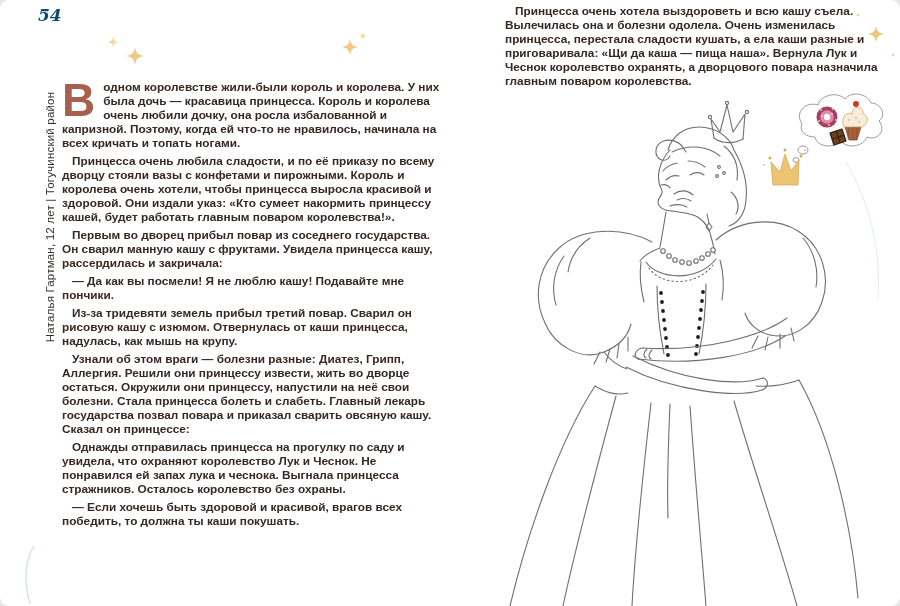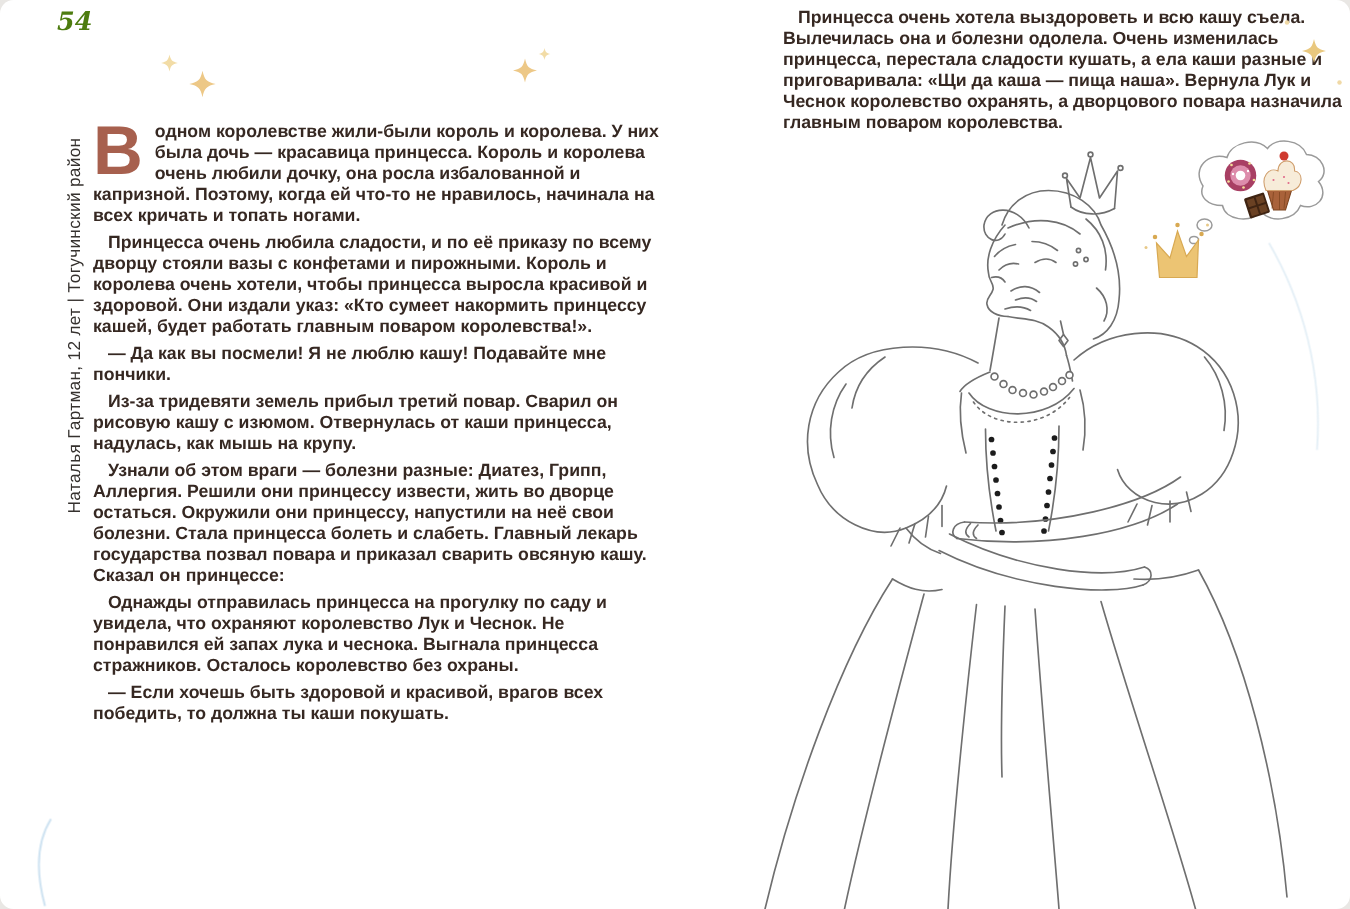--- a/index.html
+++ b/index.html
@@ -7,21 +7,21 @@
     width:900px;height:606px;position:relative;background:#e9e7e4;
     font-family:"Liberation Sans",sans-serif;overflow:hidden;
   }
   .spread{
     position:absolute;inset:0;background:#ffffff;border-radius:9px;overflow:hidden;
   }
   
   .page-number{
     position:absolute;left:38px;top:5px;
     font-family:"DejaVu Serif",serif;font-style:italic;font-weight:600;
-    font-size:17px;color:#4d7c0f;
+    font-size:17px;color:#0c4a6e;
   }
   .author-credit{
     position:absolute;left:50px;top:217px;
     transform:translate(-50%,-50%) rotate(-90deg);
     white-space:nowrap;font-size:11.5px;font-weight:500;color:#35312e;
     letter-spacing:.2px;
   }
   .story-title{
     position:absolute;left:85px;top:7px;width:340px;text-align:center;
     font-family:"DejaVu Serif",serif;font-style:italic;
@@ -33,21 +33,21 @@
     text-align:left;
   }
   .story-column p{margin:0 0 4px;text-indent:10px;}
   .story-column p.first{text-indent:0;}
   .drop-cap{
     float:left;font-family:"Liberation Sans",sans-serif;font-weight:bold;
     font-size:46px;line-height:36px;color:#a7604e;margin:2px 8px 0 0;
   }
   
   .right-column{
-    position:absolute;left:522px;top:4px;width:378px;
+    position:absolute;left:505px;top:4px;width:378px;
     font-size:11.8px;line-height:14px;font-weight:bold;color:#362822;
   }
   .right-column p{margin:0;text-indent:10px;}
   .illustration{position:absolute;left:500px;top:90px;width:400px;height:516px;}
   .decor{position:absolute;inset:0;pointer-events:none;}
 </style>
 </head>
 <body>
 
 <div class="spread">
@@ -55,20 +55,21 @@
   <div class="page-number">54</div>
 
   <div class="author-credit">Наталья Гартман, 12 лет | Тогучинский район</div>
 
   <div class="story-title">
   </div>
 
   <div class="story-column">
     <p class="first"><span class="drop-cap">В</span><span>одном королевстве жили-были король и королева. У них была дочь — красавица принцесса. Король и королева очень любили дочку, она росла избалованной и капризной. Поэтому, когда ей что-то не нравилось, начинала на всех кричать и топать ногами.</span></p>
     <p>Принцесса очень любила сладости, и по её приказу по всему дворцу стояли вазы с конфетами и пирожными. Король и королева очень хотели, чтобы принцесса выросла красивой и здоровой. Они издали указ: «Кто сумеет накормить принцессу кашей, будет работать главным поваром королевства!».</p>
+    <p>Первым во дворец прибыл повар из соседнего государства. Он сварил манную кашу с фруктами. Увидела принцесса кашу, рассердилась и закричала:</p>
     <p>— Да как вы посмели! Я не люблю кашу! Подавайте мне пончики.</p>
     <p>Из-за тридевяти земель прибыл третий повар. Сварил он рисовую кашу с изюмом. Отвернулась от каши принцесса, надулась, как мышь на крупу.</p>
     <p>Узнали об этом враги — болезни разные: Диатез, Грипп, Аллергия. Решили они принцессу извести, жить во дворце остаться. Окружили они принцессу, напустили на неё свои болезни. Стала принцесса болеть и слабеть. Главный лекарь государства позвал повара и приказал сварить овсяную кашу. Сказал он принцессе:</p>
     <p>Однажды отправилась принцесса на прогулку по саду и увидела, что охраняют королевство Лук и Чеснок. Не понравился ей запах лука и чеснока. Выгнала принцесса стражников. Осталось королевство без охраны.</p>
     <p>— Если хочешь быть здоровой и красивой, врагов всех победить, то должна ты каши покушать.</p>
   </div>
 
   <div class="right-column">
     <p>Принцесса очень хотела выздороветь и всю кашу съела. Вылечилась она и болезни одолела. Очень изменилась принцесса, перестала сладости кушать, а ела каши разные и приговаривала: «Щи да каша — пища наша». Вернула Лук и Чеснок королевство охранять, а дворцового повара назначила главным поваром королевства.</p>
   </div>

